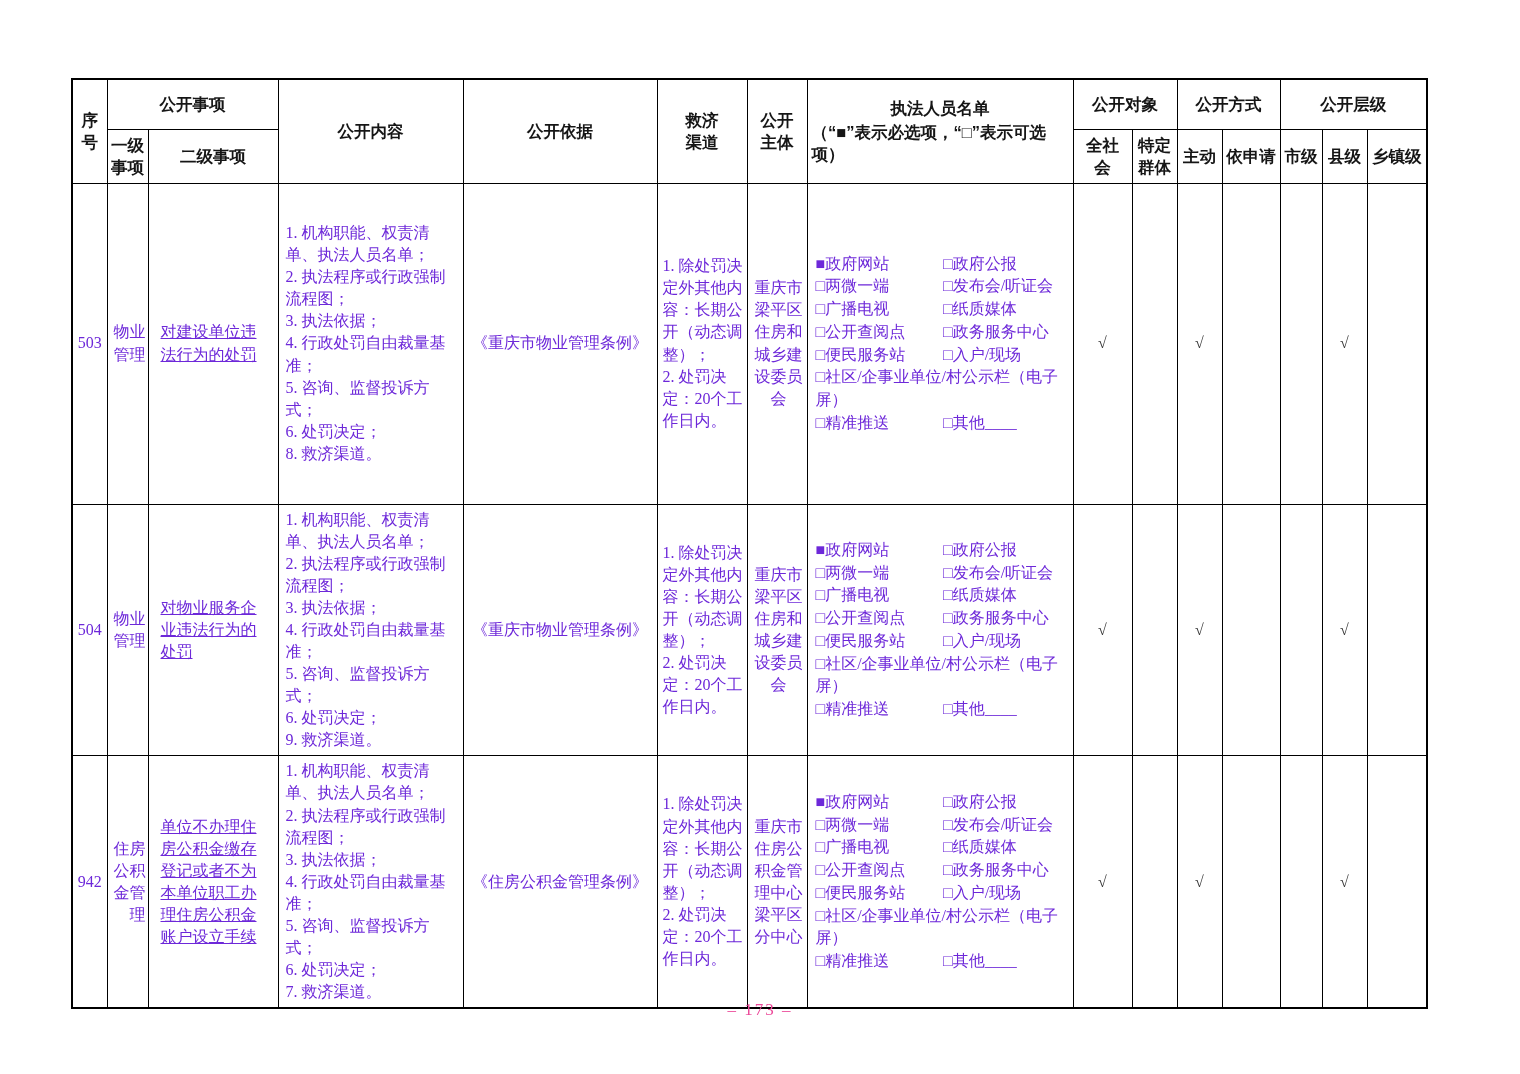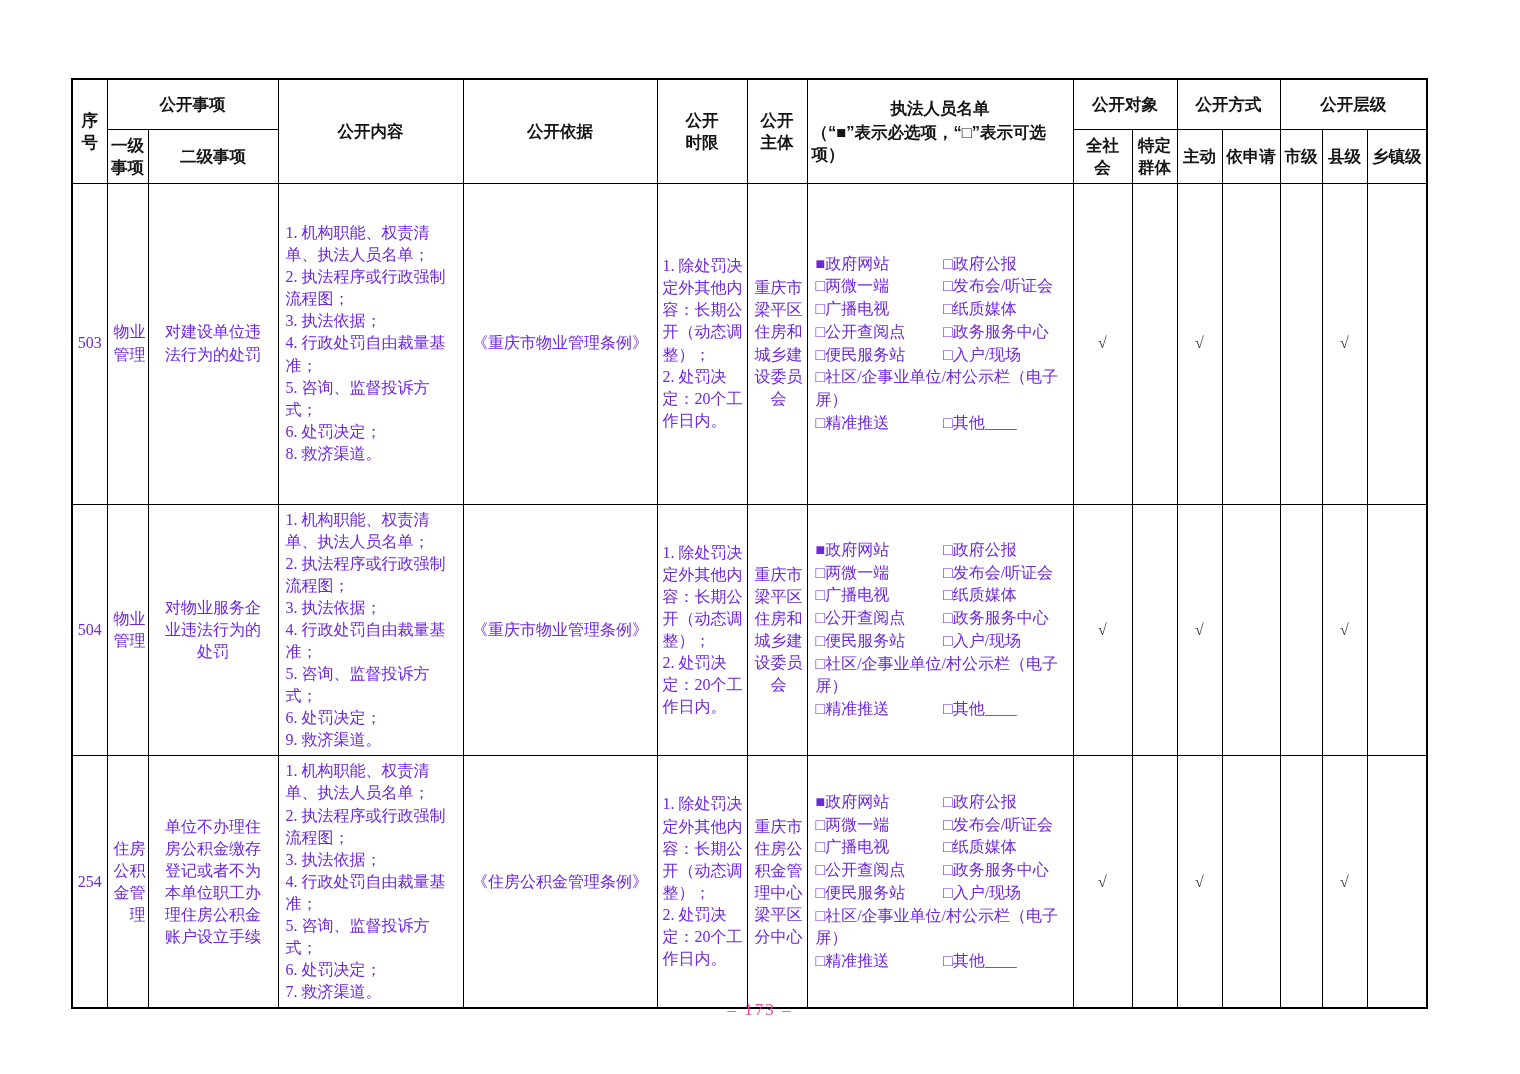--- a/index.html
+++ b/index.html
@@ -39,21 +39,21 @@
   td{
     font-size:16px;
     line-height:1.38;
     color:#6d28d9;
   }
   .w2{display:inline-block;width:2.12em;text-align:center;}
   .ch-title{text-align:center;margin-bottom:2px;}
   .ch-note{text-align:left;padding:0 3px;font-weight:bold;}
   .c-no{text-align:center;}
   .c-cat1{text-align:right;padding:2px;margin-left:40px;}
-  .c-cat2{text-align:center;padding:4px 12px;}
+  .c-cat2{text-align:left;padding:4px 12px;text-decoration:underline;}
   .c-content{text-align:left;padding:4px 2px 4px 7px;white-space:pre-line;}
   .c-basis{text-align:center;padding:2px;}
   .c-time{text-align:left;padding:4px 3px 4px 5px;white-space:pre-line;}
   .c-subject{text-align:center;padding:4px 2px 4px 5px;}
   .c-channels{padding:4px 2px 4px 8px;}
   .ch-grid{display:flex;flex-wrap:wrap;}
   .ch{line-height:1.42;}
   .ch.half{width:50%;}
   .ch.full{width:100%;}
   .c-mark{text-align:center;font-size:16px;color:#3a3a3a;}
@@ -91,21 +91,21 @@
         <col style="width:45px">
         <col style="width:60px">
     </colgroup>
 
     <tbody>
         <tr style="height:50px">
       <th rowspan="2">序号</th>
       <th colspan="2">公开事项</th>
       <th rowspan="2">公开内容</th>
       <th rowspan="2">公开依据</th>
-      <th rowspan="2"><span class="w2">公开时限</span></th>
+      <th rowspan="2"><span class="w2">救济渠道</span></th>
       <th rowspan="2"><span class="w2">公开主体</span></th>
       <th rowspan="2">
         <div class="ch-title">执法人员名单</div>
         <div class="ch-note">（“■”表示必选项，“□”表示可选项）</div>
       </th>
       <th colspan="2">公开对象</th>
       <th colspan="2">公开方式</th>
       <th colspan="3">公开层级</th>
     </tr>
     <tr style="height:54px">
@@ -196,21 +196,21 @@
       <td class="c-mark">√</td>
       <td class="c-mark"></td>
       <td class="c-mark">√</td>
       <td class="c-mark"></td>
       <td class="c-mark"></td>
       <td class="c-mark">√</td>
       <td class="c-mark"></td>
     </tr>
 
     <tr style="height:235px">
-      <td class="c-no">254</td>
+      <td class="c-no">942</td>
       <td class="c-cat1">住房公积金管理</td>
       <td class="c-cat2">单位不办理住房公积金缴存登记或者不为本单位职工办理住房公积金账户设立手续</td>
       <td class="c-content">1. 机构职能、权责清单、执法人员名单；
 2. 执法程序或行政强制流程图；
 3. 执法依据；
 4. 行政处罚自由裁量基准；
 5. 咨询、监督投诉方式；
 6. 处罚决定；
 7. 救济渠道。</td>
       <td class="c-basis">《住房公积金管理条例》</td>

